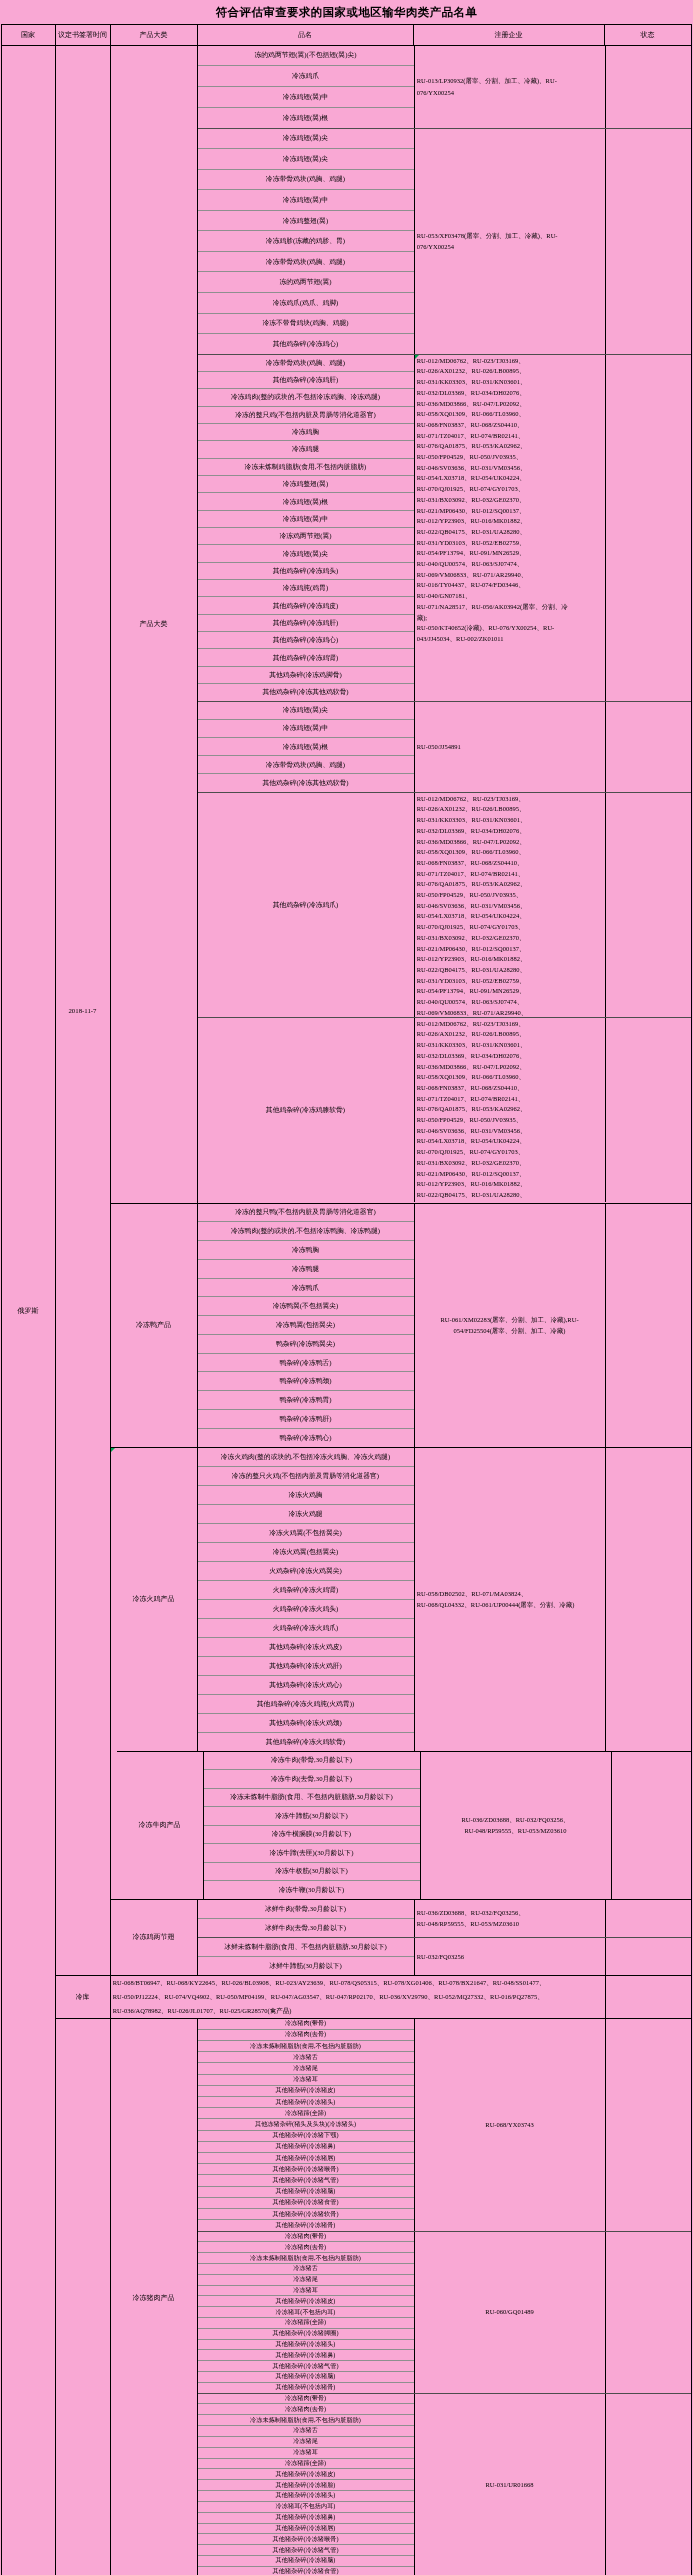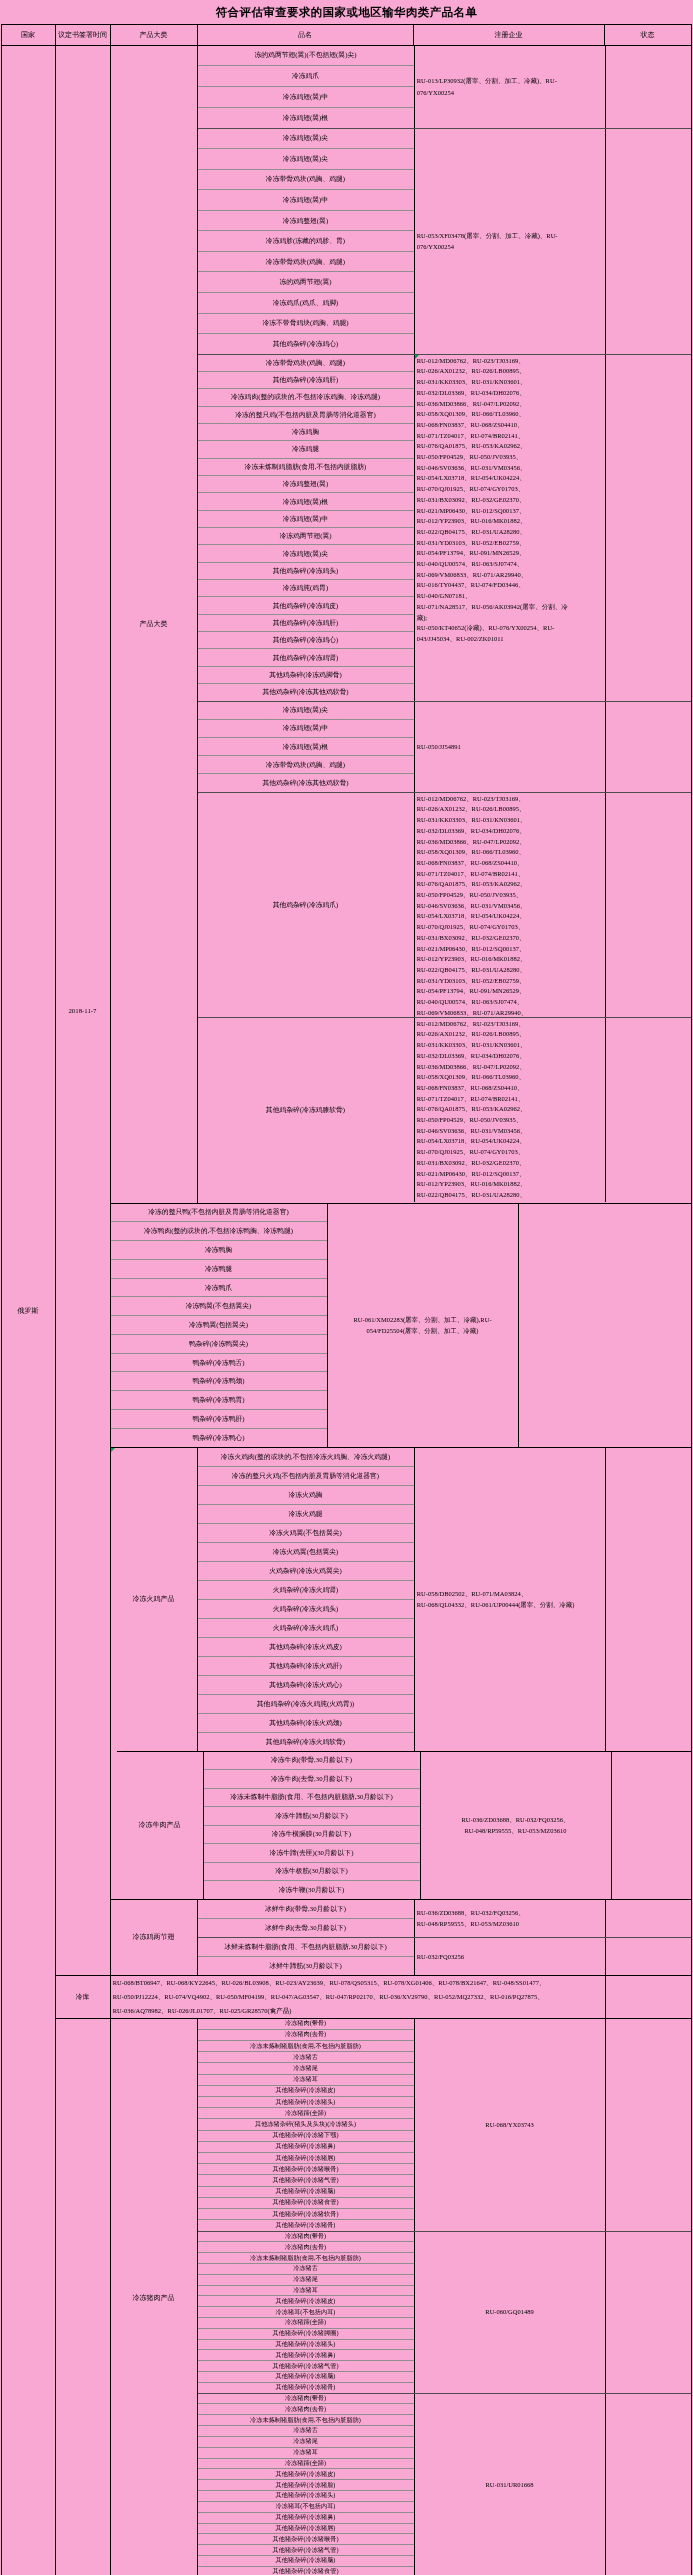--- a/index.html
+++ b/index.html
@@ -206,20 +206,21 @@
 RU-070/QJ01925、RU-074/GY01703、
 RU-031/BX03092、RU-032/GE02370、
 RU-021/MP06430、RU-012/SQ00137、
 RU-012/YP23903、RU-016/MK01882、
 RU-022/QB04175、RU-031/UA28280、</div>
                 <div class="statuscell"></div>
               </div>
             </div>
           </div>
           <div class="section sec-bt" style="height: 244px;">
+            <div class="catcell">冷冻鸭产品</div>
             <div class="blockscol">
               <div class="block" style="height: 244px;">
                 <div class="prodcol">
                   <div class="prow">冷冻的整只鸭(不包括内脏及胃肠等消化道器官)</div>
                   <div class="prow row-bt">冷冻鸭肉(整的或块的,不包括冷冻鸭胸、冷冻鸭腿)</div>
                   <div class="prow row-bt">冷冻鸭胸</div>
                   <div class="prow row-bt">冷冻鸭腿</div>
                   <div class="prow row-bt">冷冻鸭爪</div>
                   <div class="prow row-bt">冷冻鸭翼(不包括翼尖)</div>
                   <div class="prow row-bt">冷冻鸭翼(包括翼尖)</div>

